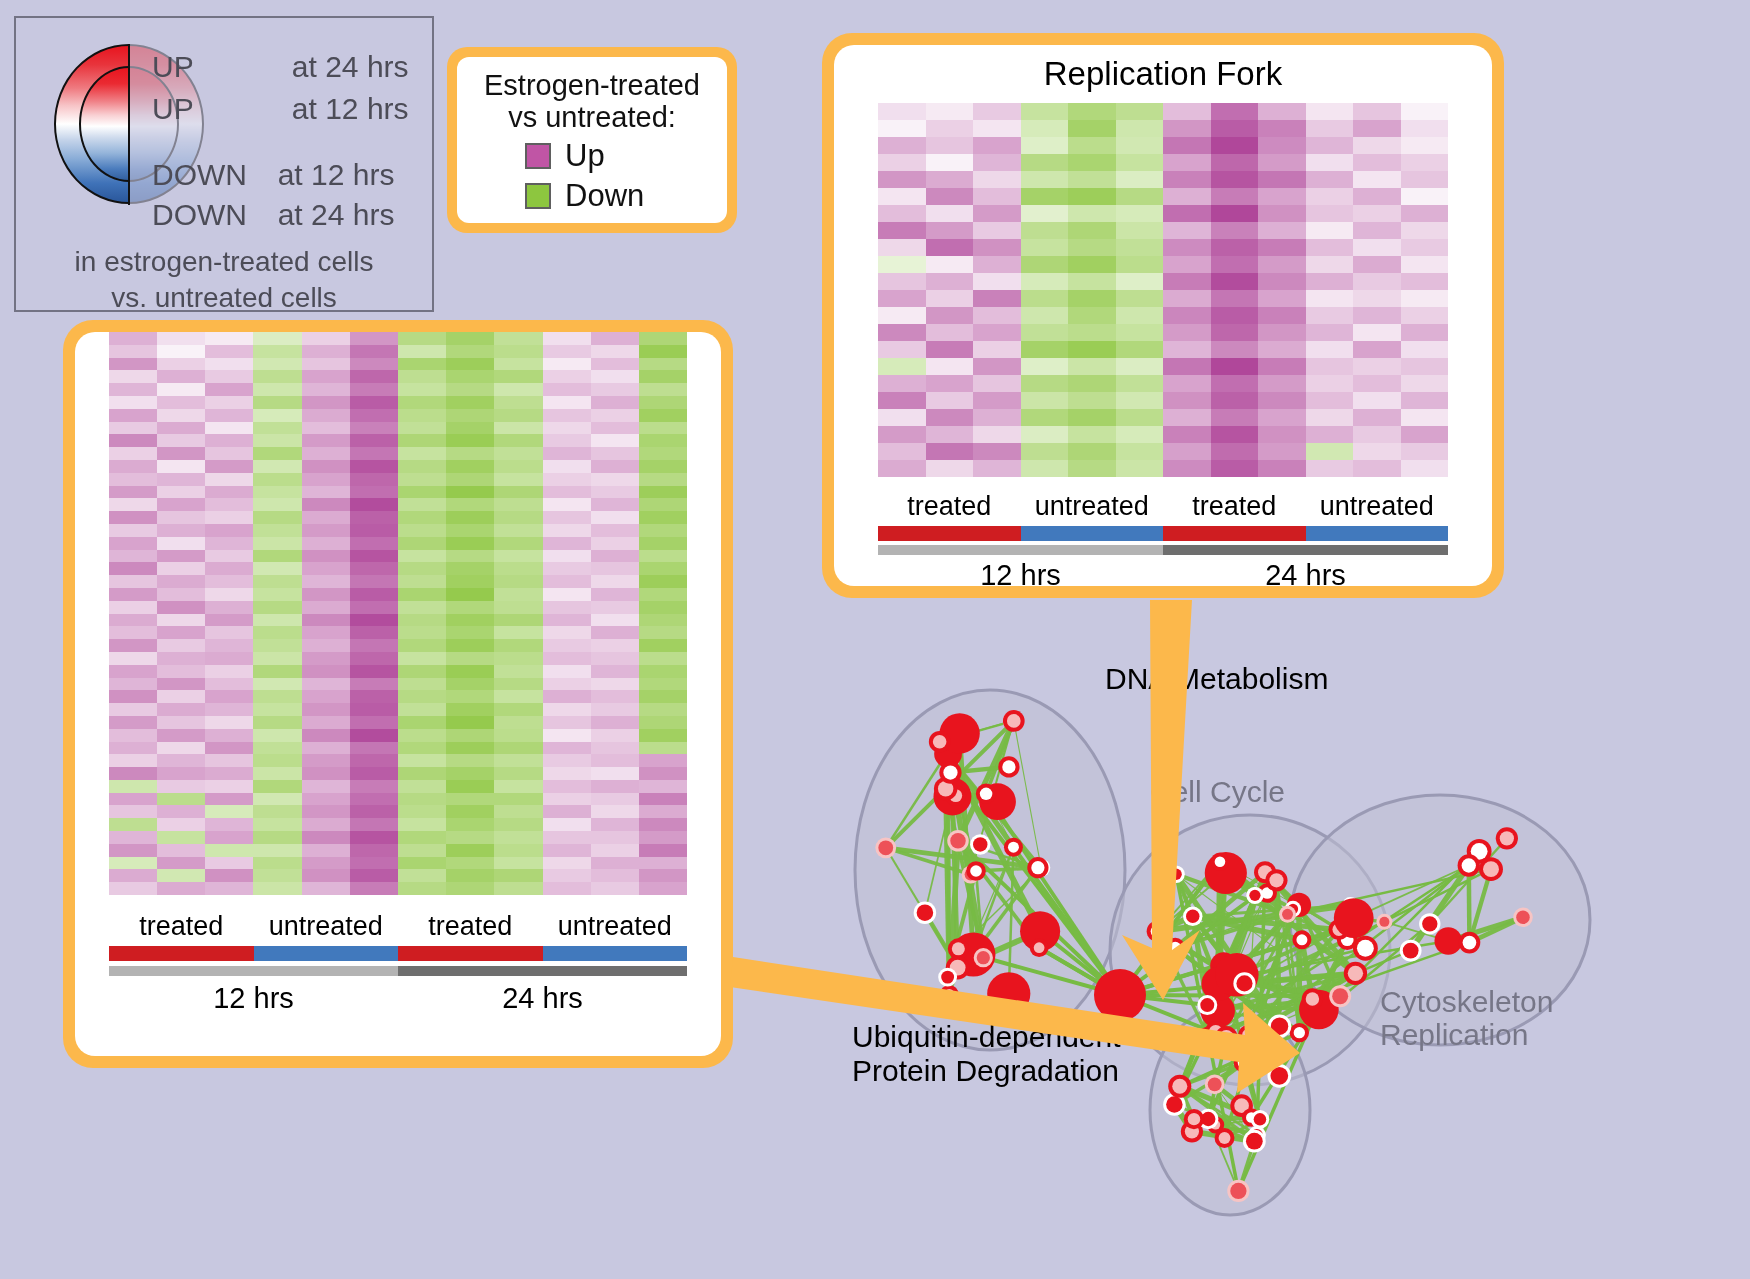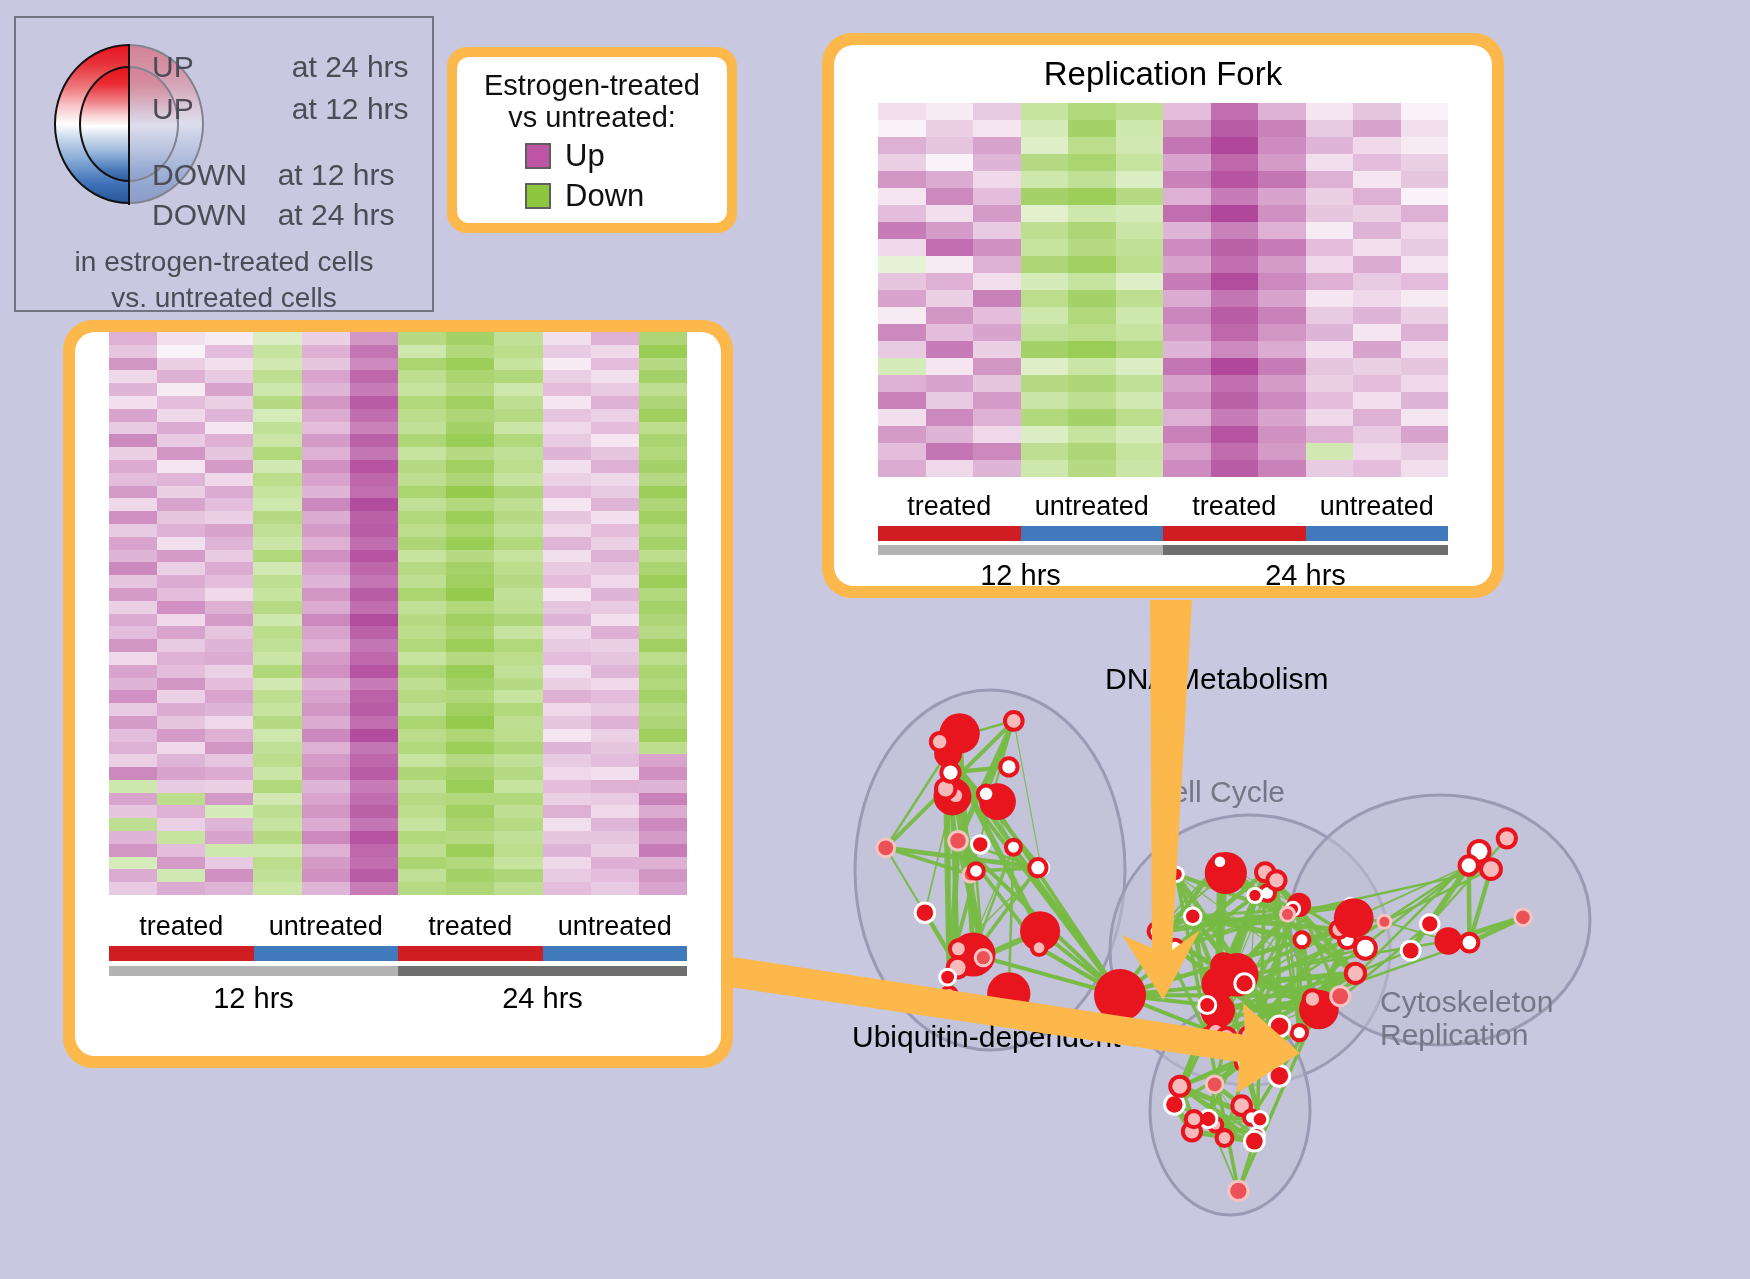--- a/index.html
+++ b/index.html
@@ -1352,20 +1352,21 @@
         <circle cx="360" cy="375" r="26" fill="#e8141e"></circle>
       </svg>
     <div class="cluster-label" id="lbl-dna">DNA Metabolism</div>
     <div class="cluster-label" id="lbl-cell-cycle">Cell Cycle</div>
     <div class="cluster-label" id="lbl-micro">
       <div>Cytoskeleton</div>
       <div>Replication</div>
     </div>
     <div class="cluster-label" id="lbl-ubq">
       <div>Ubiquitin-dependent</div>
+      <div>Protein Degradation</div>
     </div>
   </div>
 
   <svg class="ov">
     <polygon fill="#fcb84b" points="1150,600 1192,600 1172,950 1200,930 1163,1000 1122,935 1152,948"></polygon>
     <polygon fill="#fcb84b" points="733,957 1245,1035 1243,1003 1300,1053 1237,1093 1239,1062 730,987"></polygon>
   </svg>
 </div>
 
 </body></html>

